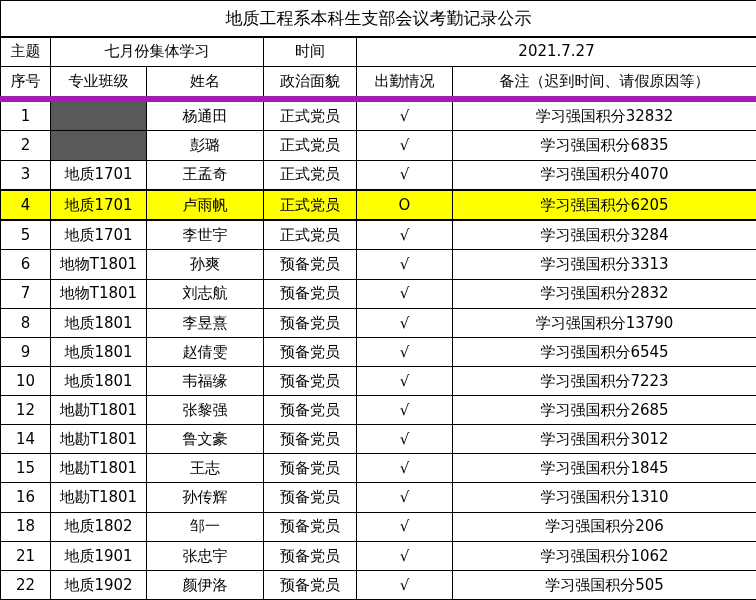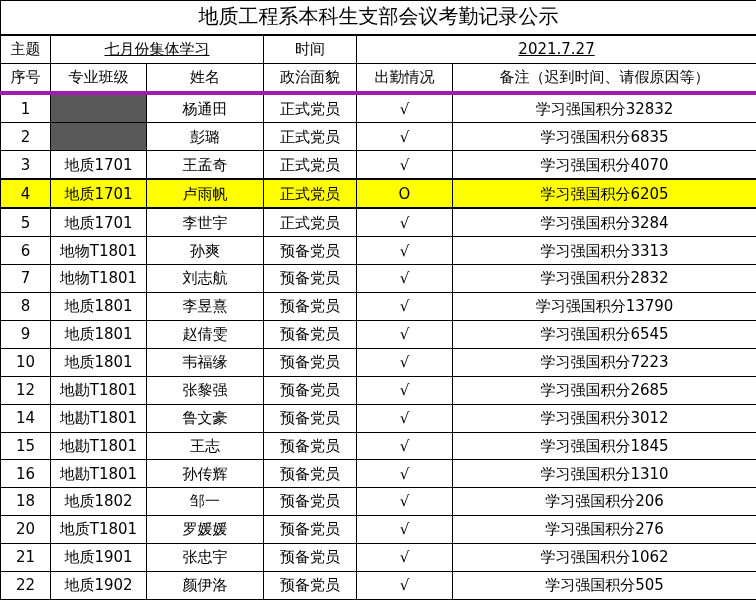--- a/index.html
+++ b/index.html
@@ -37,26 +37,25 @@
   col.c-no     { width: 50px;  }
   col.c-class  { width: 96px;  }
   col.c-name   { width: 117px; }
   col.c-status { width: 93px;  }
   col.c-att    { width: 96px;  }
   col.c-remark { width: 304px; }
 
   tr.title-row td {
     height: 27px;
     border-bottom: 2px solid #000;
-    font-size: 20px;
-    font-family: Liberation Mono, monospace;
-  }
-  tr.cols-row td { border-bottom: 4px solid #a21caf; }
-
-  .red    { color: var(--red); text-decoration: underline; }
+    font-size: 17px;
+  }
+  tr.cols-row td { border-bottom: 6px solid #a21caf; }
+
+  .red    { color: var(--red); }
   .legend-cell {
     text-align: left;
     padding-left: 1px;
     font-size: 14px;
     letter-spacing: 0px;
   }
   td.blocked { background: var(--gray); }
   tr.hl td {
     background: var(--yellow);
     border-top: 2px solid #000;
@@ -210,28 +209,20 @@
       </tr>
       <tr>
         <td class="c-no">18</td>
         <td class="c-class">地质1802</td>
         <td class="c-name">邹一</td>
         <td class="c-status">预备党员</td>
         <td class="c-attendance">√</td>
         <td class="c-remark">学习强国积分206</td>
       </tr>
       <tr>
-        <td class="c-no">20</td>
-        <td class="c-class">地质T1801</td>
-        <td class="c-name">罗媛媛</td>
-        <td class="c-status">预备党员</td>
-        <td class="c-attendance">√</td>
-        <td class="c-remark">学习强国积分276</td>
-      </tr>
-      <tr>
         <td class="c-no">21</td>
         <td class="c-class">地质1901</td>
         <td class="c-name">张忠宇</td>
         <td class="c-status">预备党员</td>
         <td class="c-attendance">√</td>
         <td class="c-remark">学习强国积分1062</td>
       </tr>
       <tr>
         <td class="c-no">22</td>
         <td class="c-class">地质1902</td>

